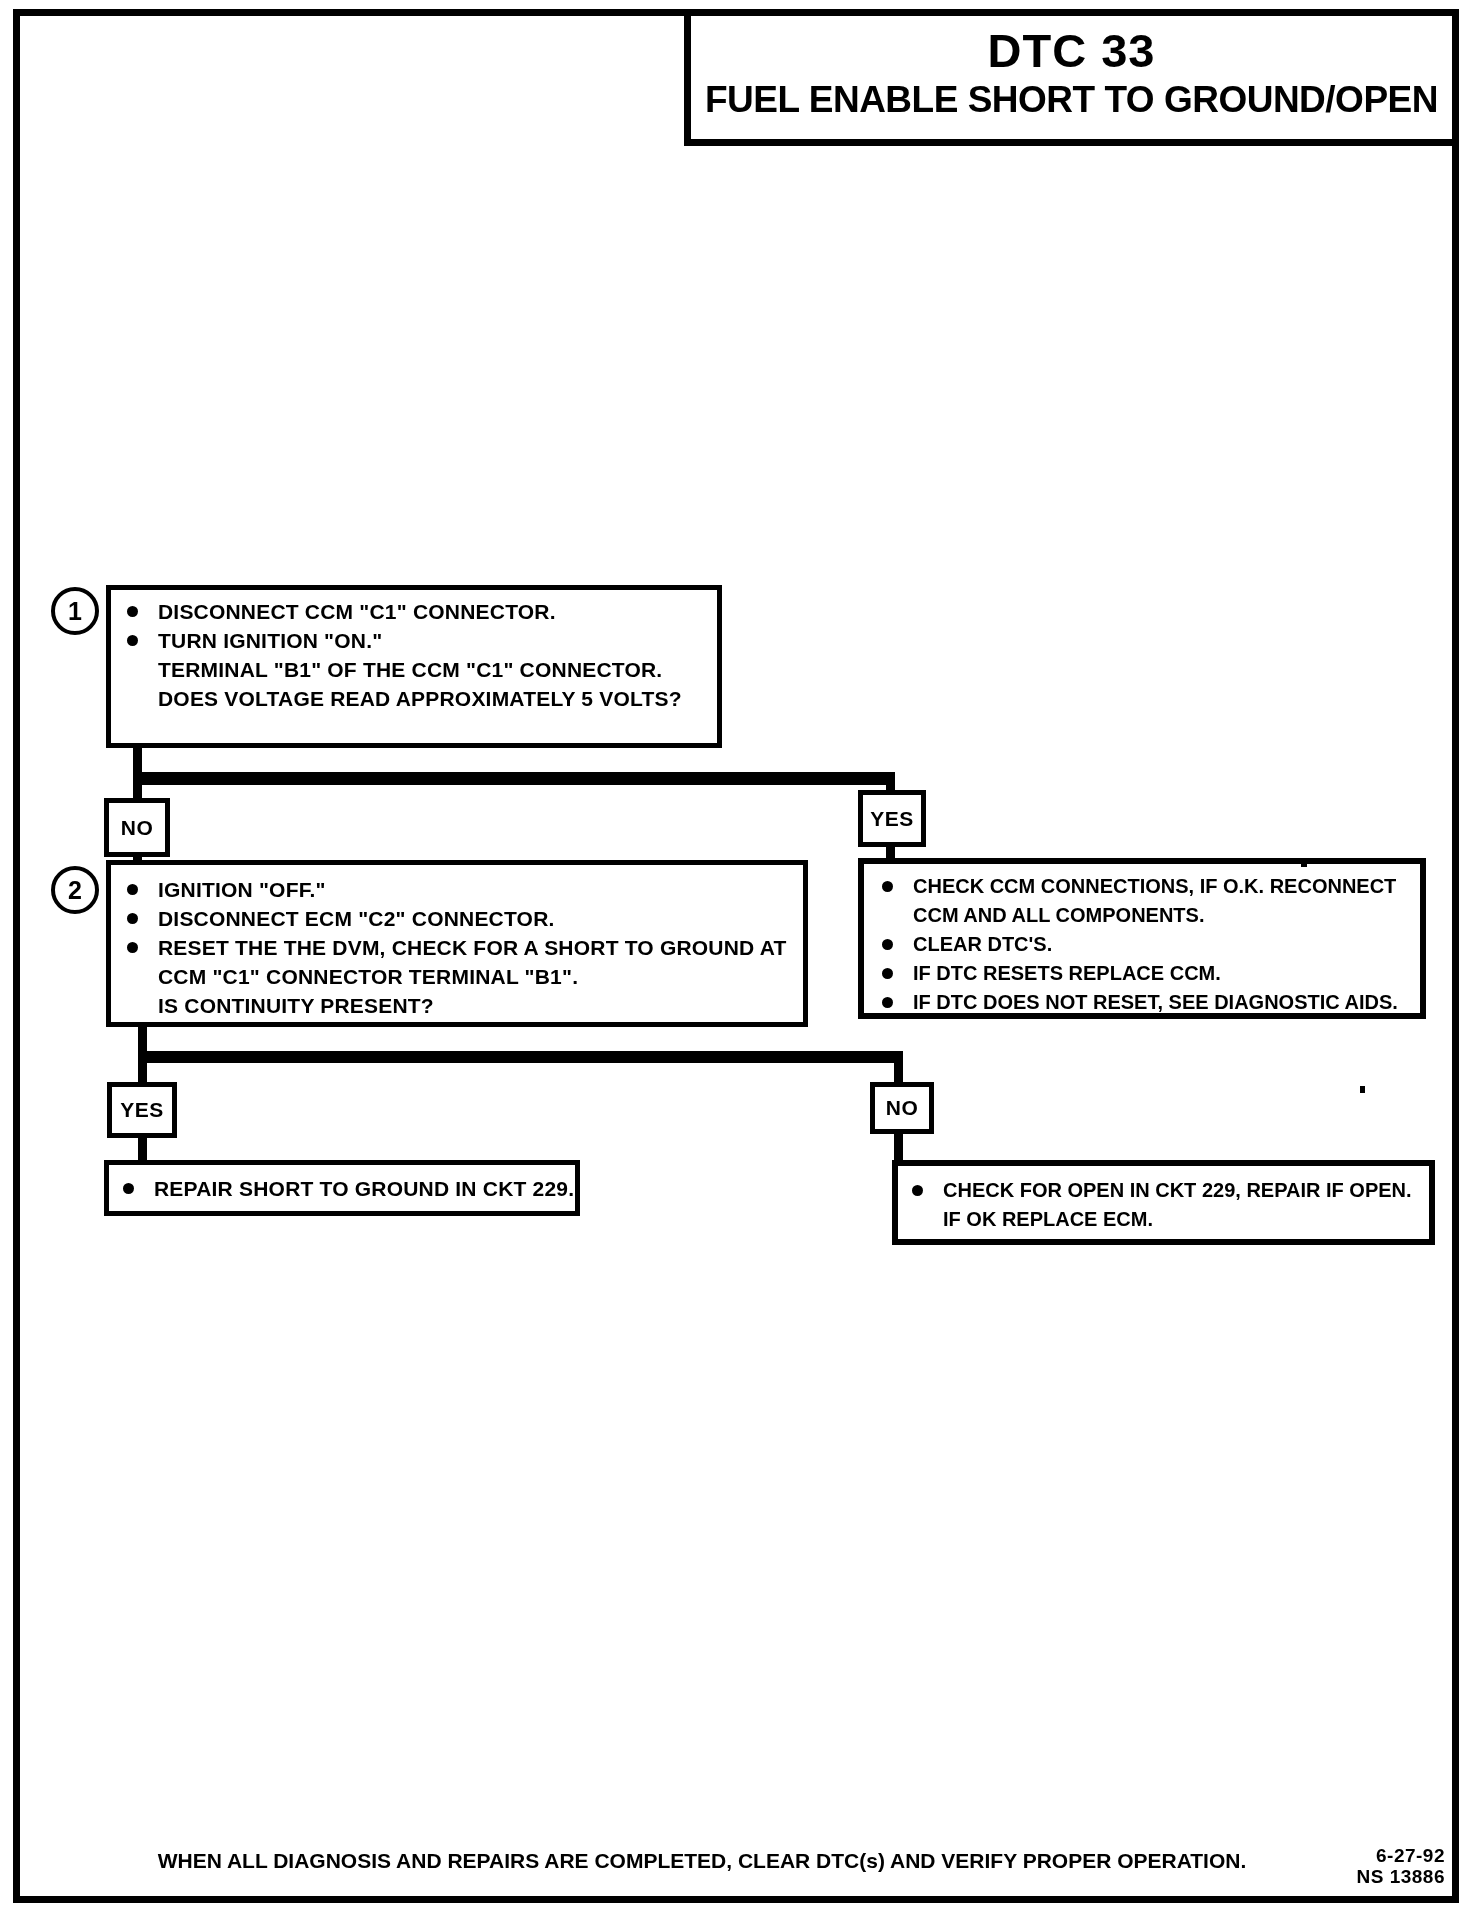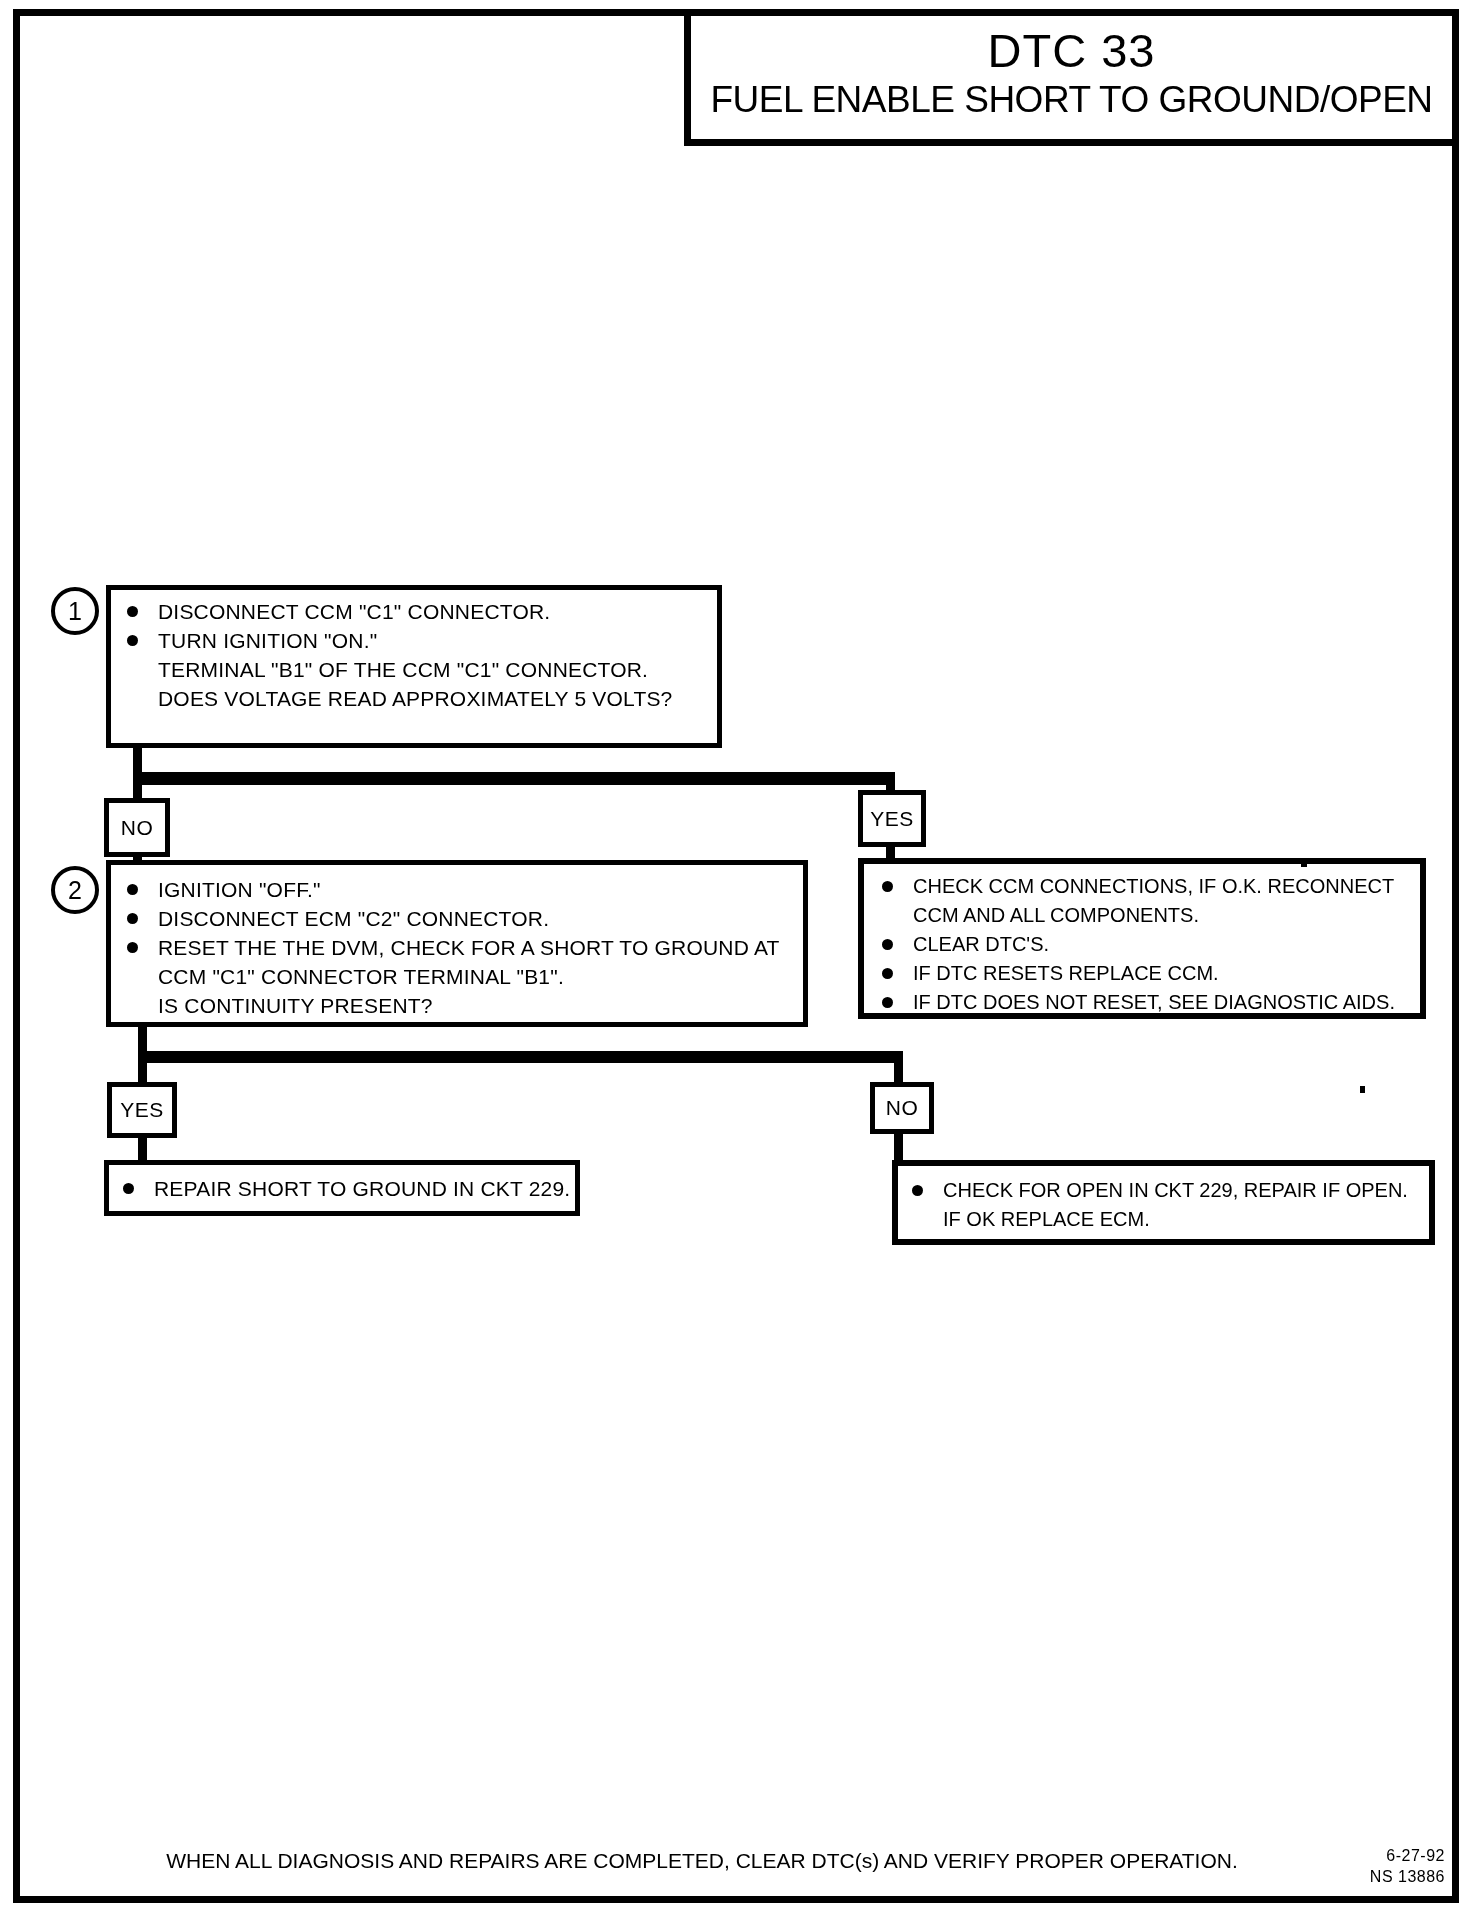--- a/index.html
+++ b/index.html
@@ -1,18 +1,18 @@
 <!DOCTYPE html>
 <html><head>
 <meta charset="utf-8">
 <style>
   html,body{margin:0;padding:0;background:#fff;}
   #page{
     position:relative;width:1472px;height:1910px;background:#ffffff;
-    font-family:"Liberation Sans",sans-serif;font-weight:normal;color:#000;
+    font-family:"Liberation Sans",sans-serif;font-weight:bold;color:#000;
     overflow:hidden;
   }
   .abs{position:absolute;}
   
   #frame{left:13px;top:9px;width:1446px;height:1894px;border:7px solid #000;box-sizing:border-box;}
   
   .fbox{position:absolute;border:5px solid #000;background:#fff;box-sizing:border-box;}
   .fbox.thick{border-width:6px;}
   
   #titlebox{left:684px;top:9px;width:775px;height:137px;border:7px solid #000;box-sizing:border-box;background:#fff;text-align:center;}
@@ -26,21 +26,21 @@
   
   .lblbox{position:absolute;border:5px solid #000;background:#fff;box-sizing:border-box;
     display:flex;align-items:center;justify-content:center;font-size:21px;letter-spacing:0.5px;}
   
   .conn{position:absolute;background:#000;}
   
   .circ{position:absolute;width:48px;height:48px;border:4px solid #000;border-radius:50%;background:#fff;
     box-sizing:border-box;display:flex;align-items:center;justify-content:center;font-size:25px;}
   
   #footer-note{left:120px;top:1846px;width:1164px;text-align:center;font-size:21px;line-height:30px;letter-spacing:0;white-space:nowrap;}
-  #footer-id{right:27px;top:1845px;text-align:right;font-size:16px;line-height:21px;letter-spacing:0.5px;}
+  #footer-id{right:27px;top:1845px;text-align:right;font-size:19px;line-height:21px;letter-spacing:0.5px;}
   .speck{position:absolute;background:#000;}
 </style>
 </head>
 <body>
 
 <div id="page">
 
   <div id="frame" class="abs"></div>
 
   <div id="titlebox" class="abs">

